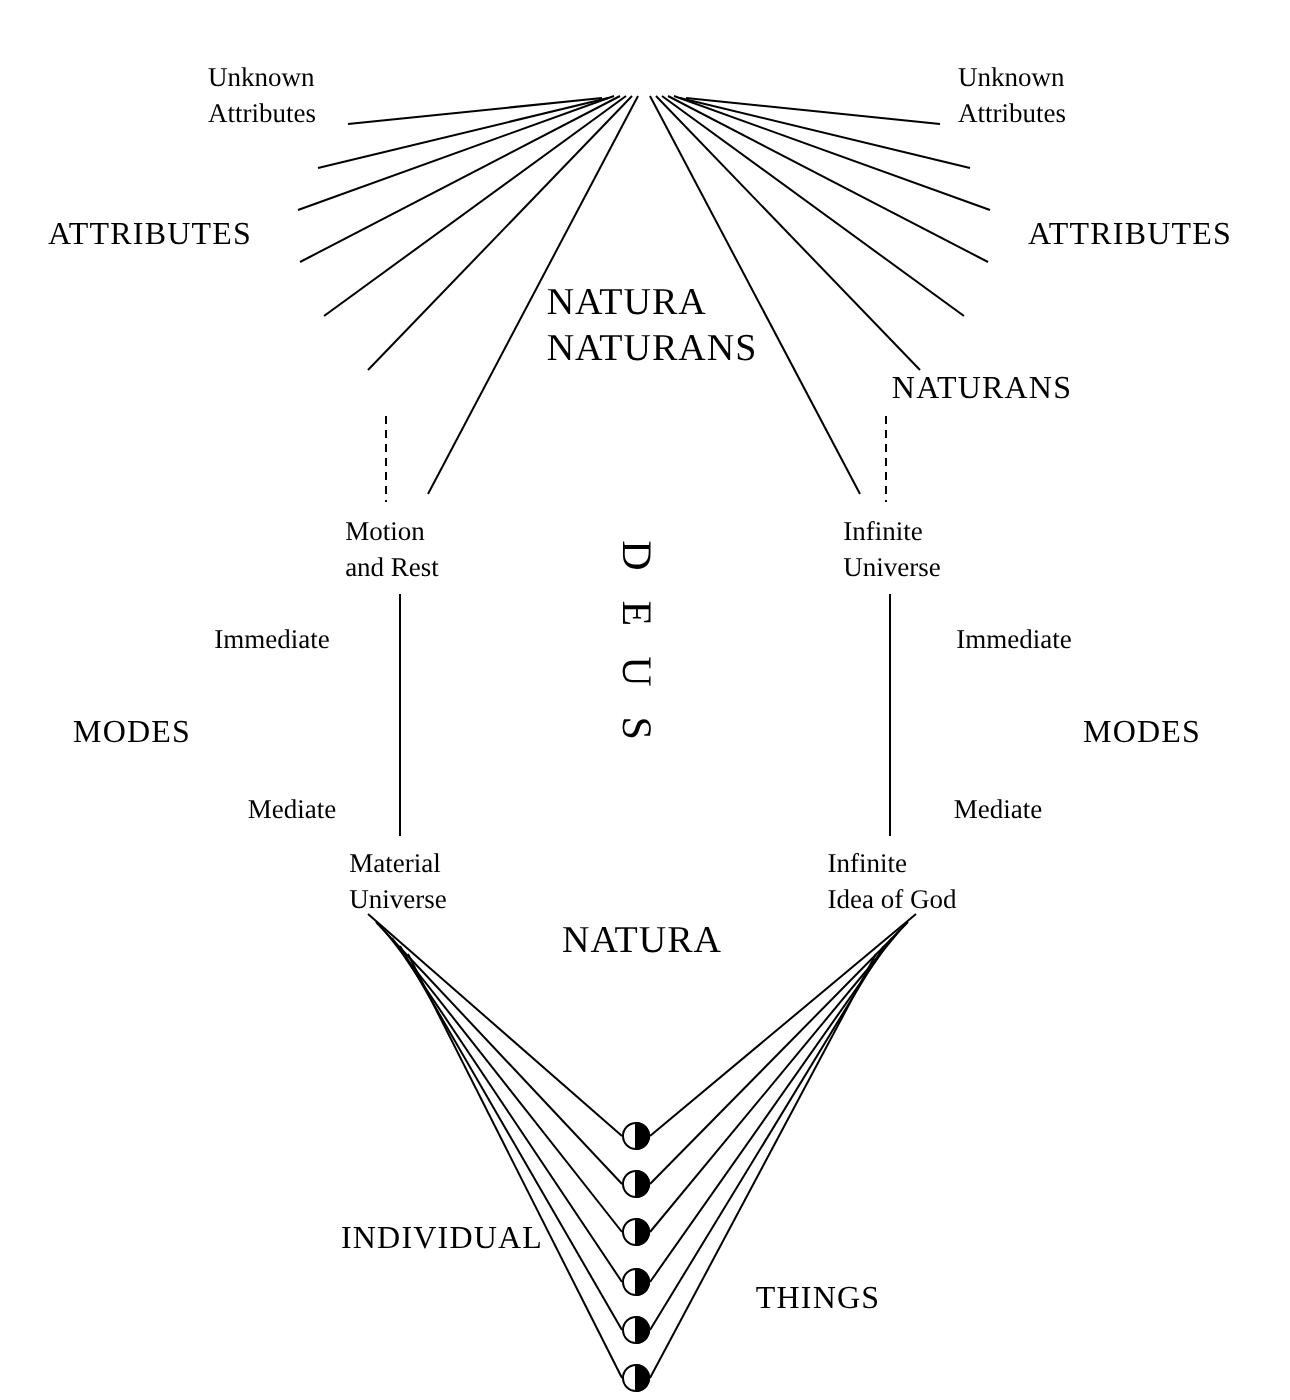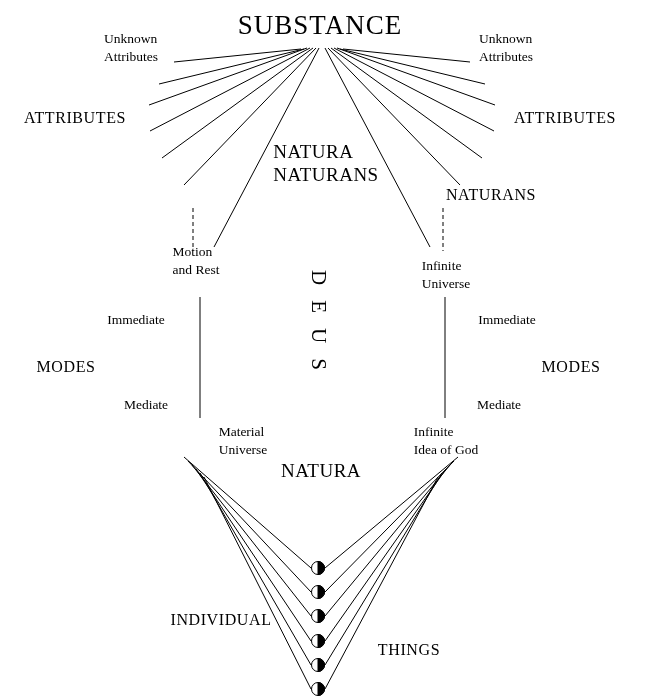--- a/index.html
+++ b/index.html
@@ -112,21 +112,20 @@
         </g>
         <g>
           <circle cx="318" cy="689" r="6.5" fill="#ffffff"></circle>
           <path d="M318 682.5 A6.5 6.5 0 0 1 318 695.5 Z" fill="#000000"></path>
         </g>
       </g>
 
     </g>
   </svg>
 
-  <div class="label xl" style="left:320px; top:8px;">SUBSTANCE</div>
 
   <div class="label sm" style="left:131px; top:30px;">
     <div>Unknown</div>
     <div>Attributes</div>
   </div>
 
   <div class="label sm" style="left:506px; top:30px;">
     <div>Unknown</div>
     <div>Attributes</div>
   </div>
@@ -136,21 +135,21 @@
   <div class="label md" style="left:565px; top:108px;">ATTRIBUTES</div>
 
   <div class="label lg" style="left:326px; top:141px;">
     <div>NATURA</div>
     <div>NATURANS</div>
   </div>
 
 
   <div class="label md" style="left:491px; top:185px;">NATURANS</div>
 
-  <div class="label sm" style="left:196px; top:243px;">
+  <div class="label sm" style="left:196px; top:257px;">
     <div>Motion</div>
     <div>and Rest</div>
   </div>
 
   <div class="label sm" style="left:446px; top:257px;">
     <div>Infinite</div>
     <div>Universe</div>
   </div>
 
   <div class="deus" style="left:318px; top:320px;">DEUS</div>
@@ -160,21 +159,21 @@
   <div class="label sm" style="left:507px; top:311px;">Immediate</div>
 
   <div class="label md" style="left:66px; top:357px;">MODES</div>
 
   <div class="label md" style="left:571px; top:357px;">MODES</div>
 
   <div class="label sm" style="left:146px; top:396px;">Mediate</div>
 
   <div class="label sm" style="left:499px; top:396px;">Mediate</div>
 
-  <div class="label sm" style="left:199px; top:423px;margin-left:44px;">
+  <div class="label sm" style="left:199px; top:423px;">
     <div>Material</div>
     <div>Universe</div>
   </div>
 
   <div class="label sm" style="left:446px; top:423px;">
     <div>Infinite</div>
     <div>Idea of God</div>
   </div>
 
   <div class="label lg" style="left:321px; top:460px;">

